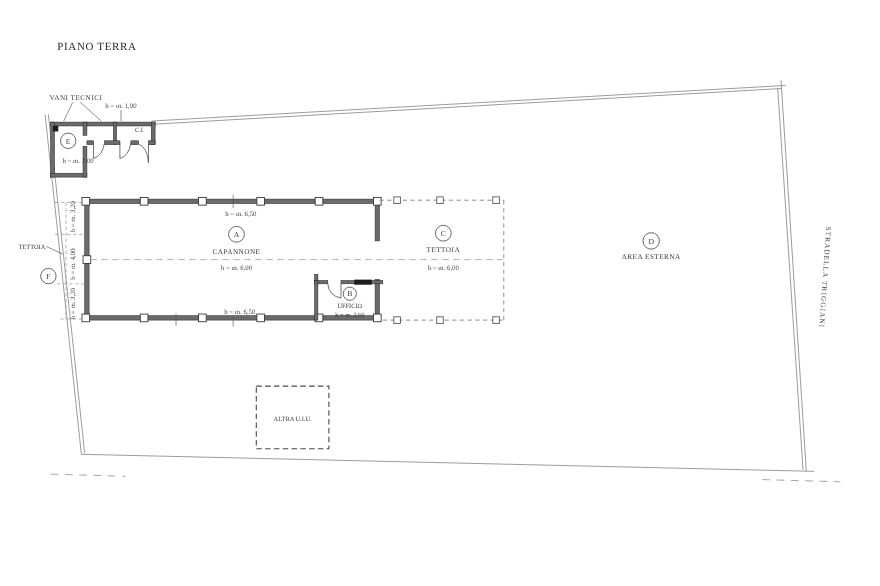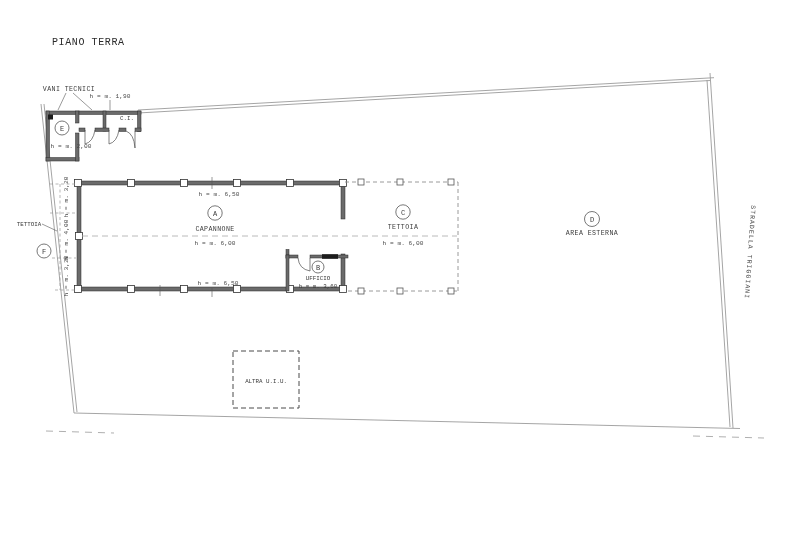--- a/index.html
+++ b/index.html
@@ -1,17 +1,17 @@
 <!DOCTYPE html>
 <html><head>
 <meta charset="utf-8">
 <style>
   html,body{margin:0;padding:0;background:#ffffff;}
   .page{position:relative;width:800px;height:533px;background:#ffffff;overflow:hidden;
-        font-family:Liberation Mono, monospace;}
+        font-family:Liberation Serif, serif;}
   svg{position:absolute;top:0;left:0;}
   text{fill:#3a3a3a;}
   .t-title{font-size:10px;letter-spacing:.6px;fill:#2b2b2b;}
   .t-label{font-size:6.6px;letter-spacing:.4px;}
   .t-dim{font-size:6.2px;fill:#4a4a4a;}
   .t-code{font-size:7px;fill:#3a3a3a;}
   .t-small{font-size:5.8px;}
   .t-street{font-size:6.6px;letter-spacing:1px;fill:#4a4a4a;}
   .wall{fill:#6b6b6b;stroke:#2b2b2b;stroke-width:.5;}
   .wall-dark{fill:#1c1c1c;stroke:none;}

